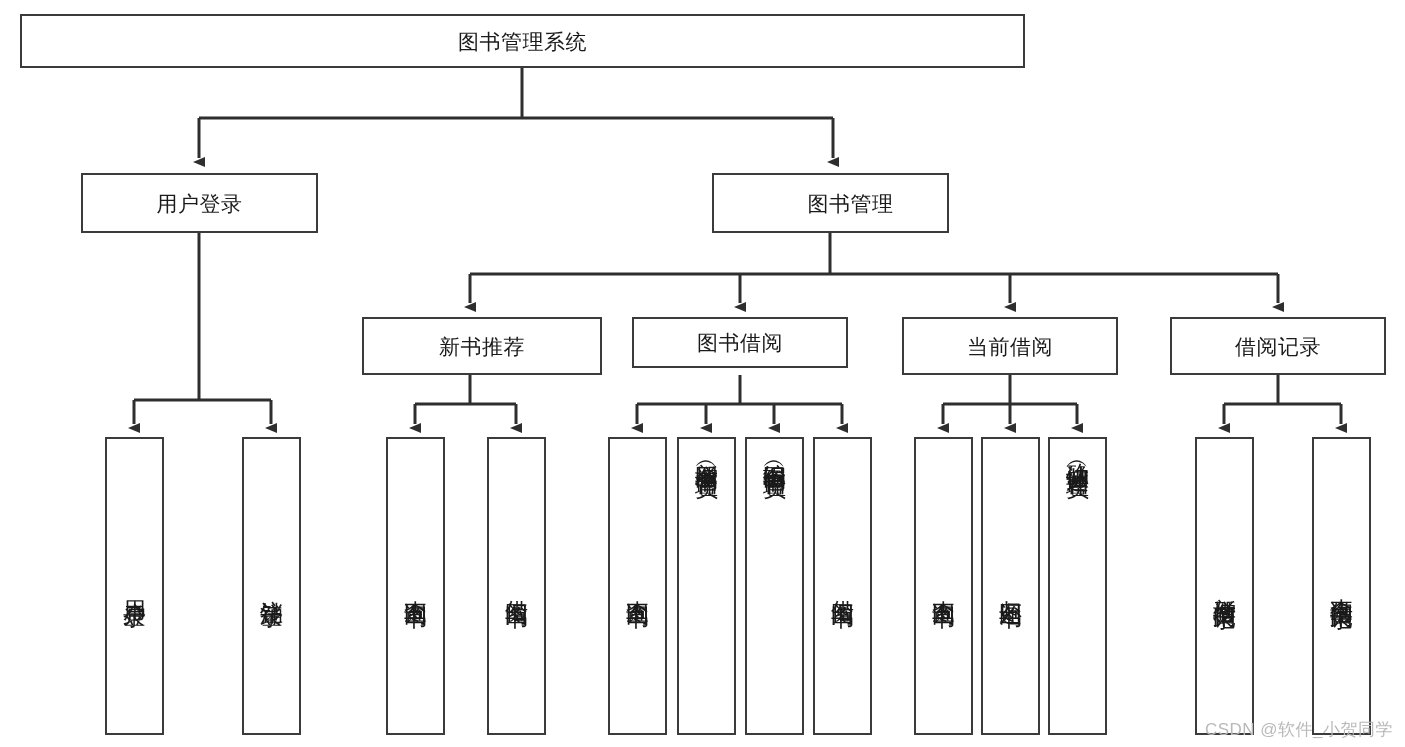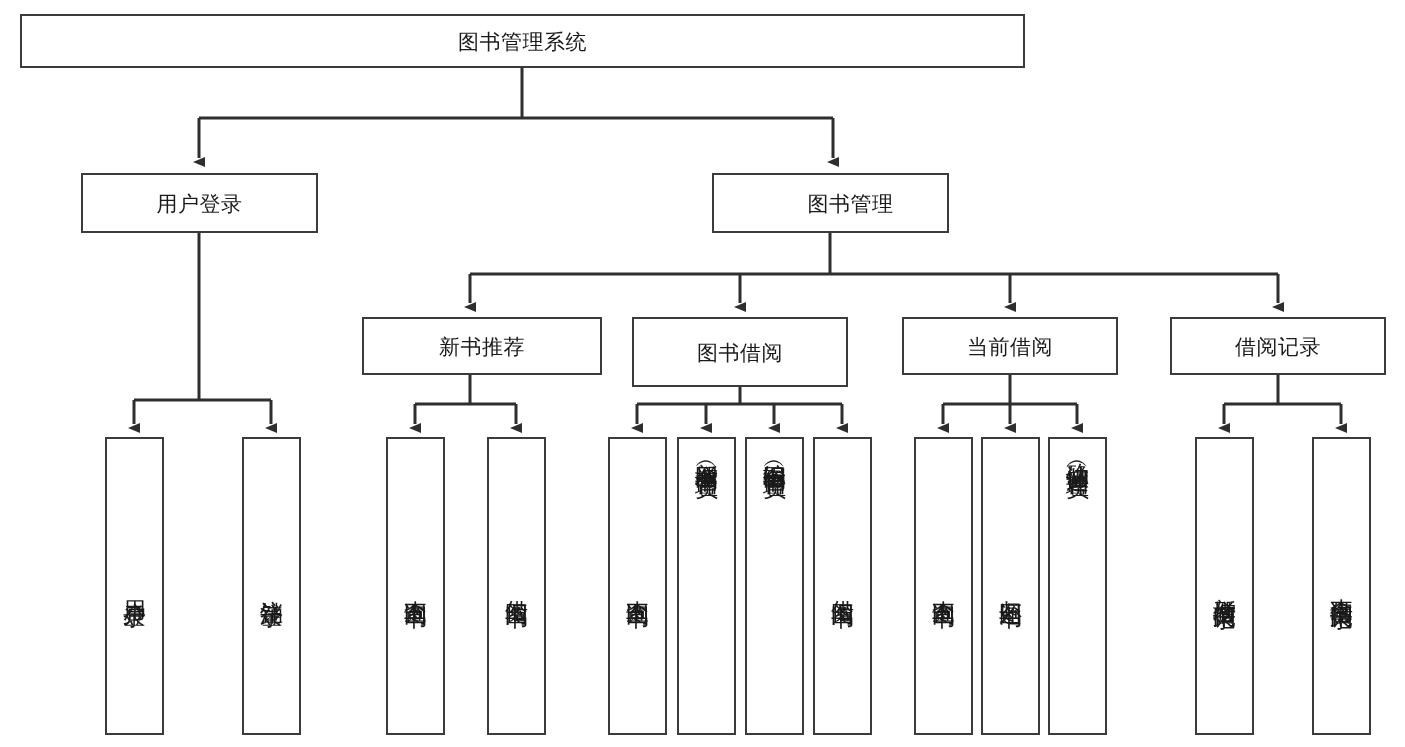--- a/index.html
+++ b/index.html
@@ -136,21 +136,21 @@
   <div class="node horizontal" style="left:81px; top:173px; width:237px; height:60px;">
     <span class="label">用户登录</span>
   </div>
   <div class="node horizontal" style="left:712px; top:173px; width:237px; height:60px;padding-left:40px;">
     <span class="label">图书管理</span>
   </div>
 
   <div class="node horizontal" style="left:362px; top:317px; width:240px; height:58px;">
     <span class="label">新书推荐</span>
   </div>
-  <div class="node horizontal" style="left:632px; top:317px; width:216px; height:70px;">
+  <div class="node horizontal" style="left:632px; top:317px; width:216px; height:51px;">
     <span class="label">图书借阅</span>
   </div>
   <div class="node horizontal" style="left:902px; top:317px; width:216px; height:58px;">
     <span class="label">当前借阅</span>
   </div>
   <div class="node horizontal" style="left:1170px; top:317px; width:216px; height:58px;">
     <span class="label">借阅记录</span>
   </div>
 
   <div class="node vertical centered" style="left:105px; top:437px; width:59px; height:298px;">
@@ -190,14 +190,15 @@
     <span class="label">确认归还（管理员）</span>
   </div>
 
   <div class="node vertical centered" style="left:1195px; top:437px; width:59px; height:298px;">
     <span class="label">新增借阅记录</span>
   </div>
   <div class="node vertical centered" style="left:1312px; top:437px; width:59px; height:298px;">
     <span class="label">查询借阅记录</span>
   </div>
 
+  <div class="watermark">CSDN @软件_小贺同学</div>
 
 </div>
 
 </body></html>

